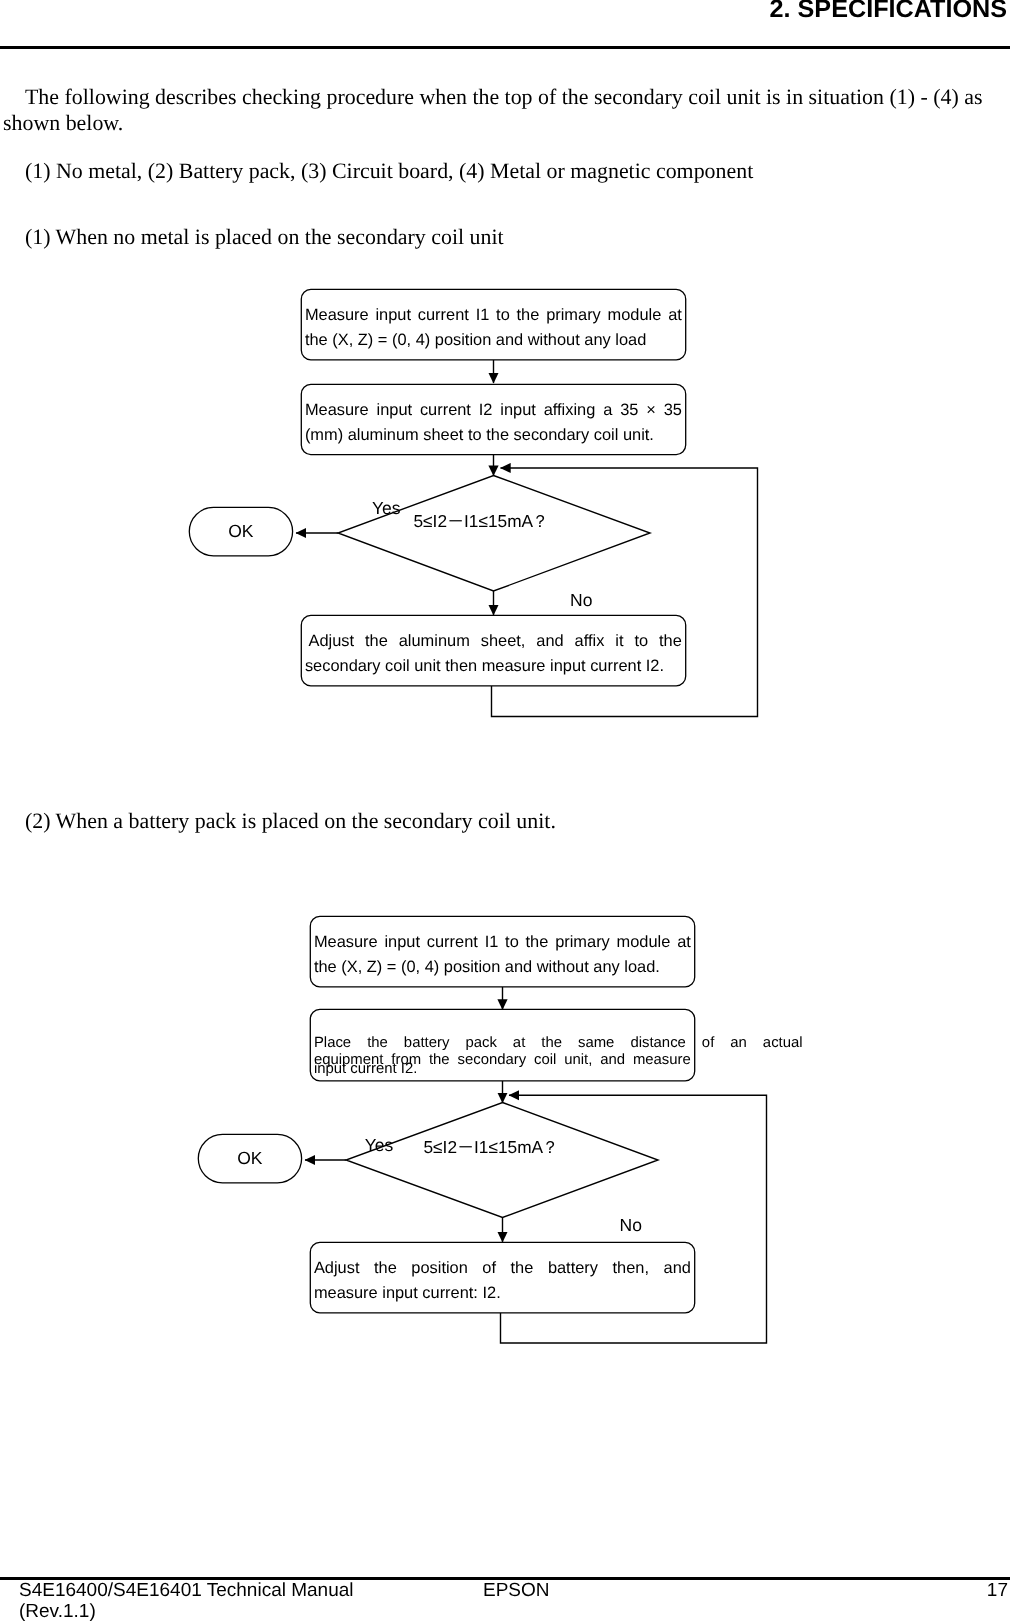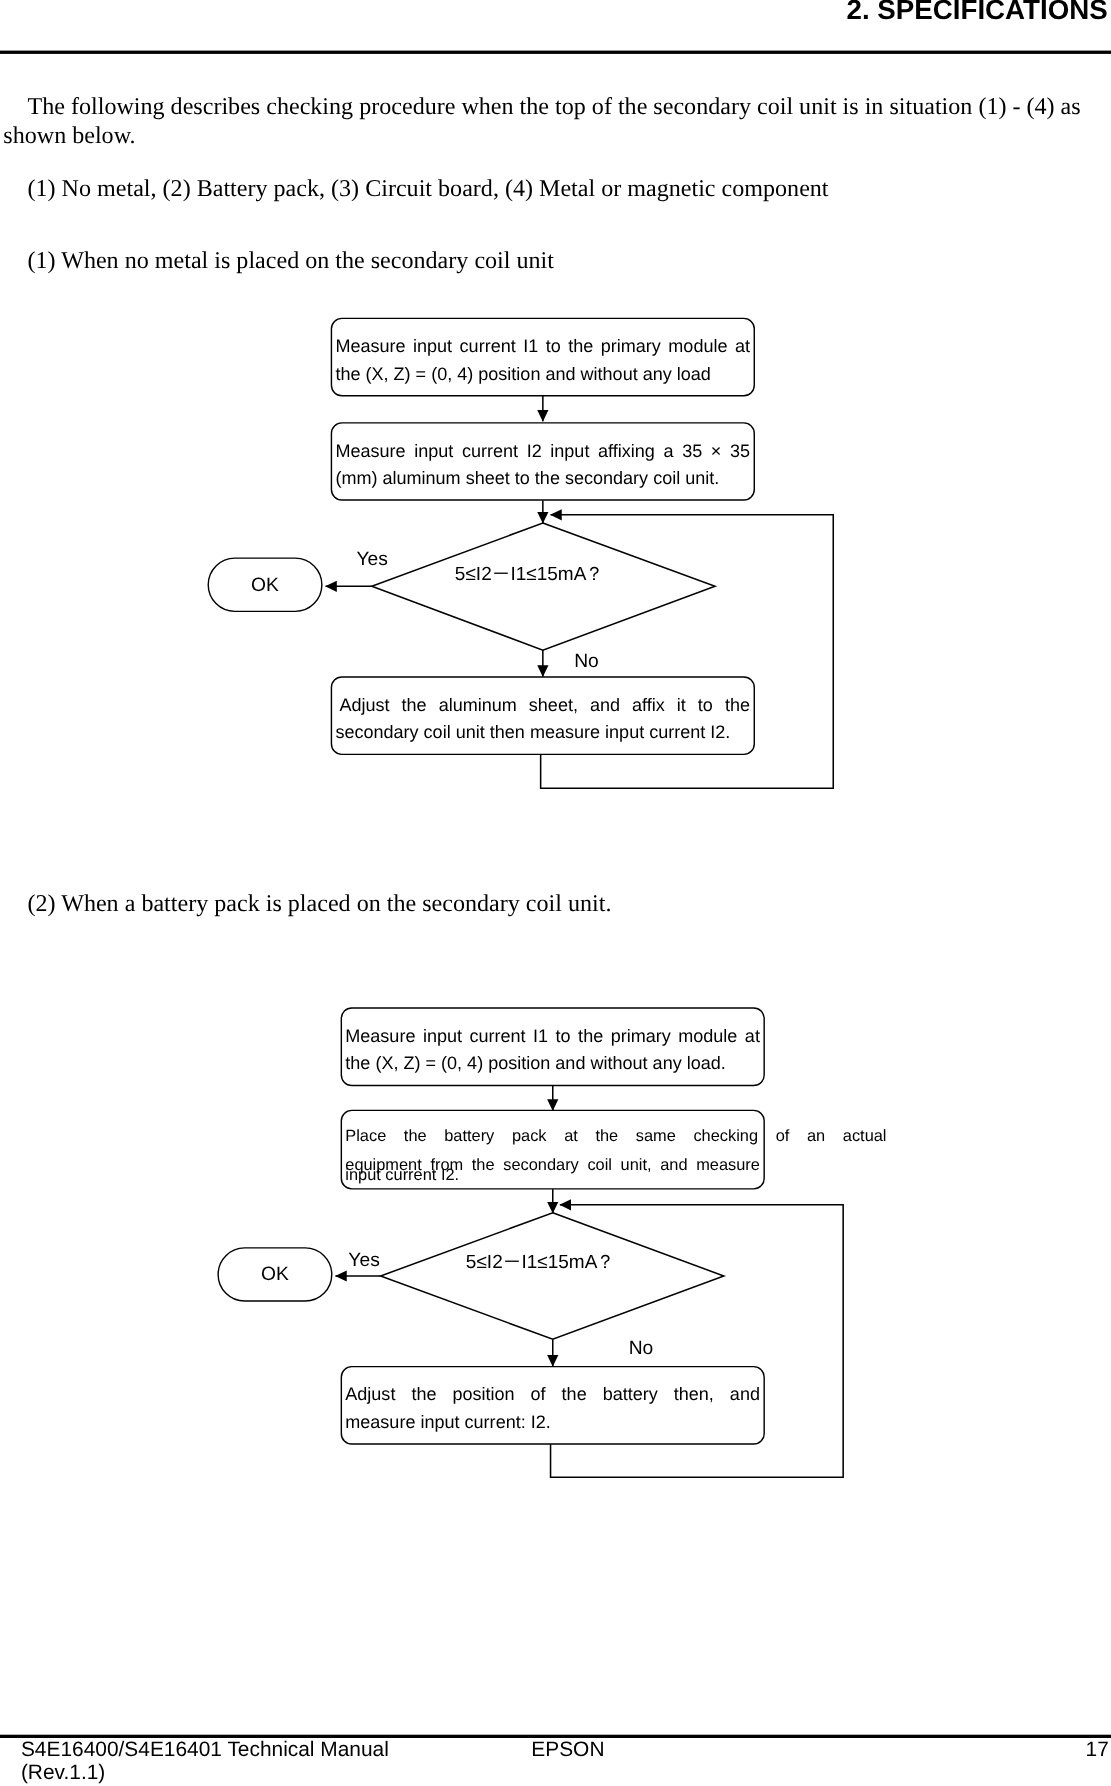--- a/index.html
+++ b/index.html
@@ -25,21 +25,21 @@
        font-family:"Liberation Sans",sans-serif;font-size:16.4px;line-height:19px;
        text-align:justify;}
   .box > .t{position:absolute;left:4px;right:4px;display:flex;
             justify-content:space-between;white-space:nowrap;}
   .box > .t.last{justify-content:flex-start;}
   .box > .t > span{white-space:pre;}
   .box > .t.last > span + span::before{content:" ";}
   .term{position:absolute;box-sizing:border-box;
         font-family:"Liberation Sans",sans-serif;font-size:17.5px;
         display:flex;align-items:center;justify-content:center;}
-  .lbl{position:absolute;font-family:"Liberation Sans",sans-serif;font-size:17.5px;white-space:nowrap;}
+  .lbl{position:absolute;font-family:"Liberation Sans",sans-serif;font-size:17.5px;white-space:nowrap;margin-left:48px;}
   .dtext{position:absolute;font-family:"Liberation Sans",sans-serif;font-size:17.3px;white-space:nowrap;}
   .dtext .dash{display:inline-block;width:17px;text-align:center;position:relative;top:-0.6px;}
   .dtext .qm{margin-left:-1.5px;}
 </style>
 </head>
 <body>
 
 <div class="page">
   <div id="hdr-title">2. SPECIFICATIONS</div>
   <div id="hdr-rule"></div>
@@ -193,29 +193,29 @@
           <span>(0,</span>
           <span>4)</span>
           <span>position</span>
           <span>and</span>
           <span>without</span>
           <span>any</span>
           <span>load.</span>
         </div>
     </div>
     <div class="box" id="f2b2" style="left:309.9px;top:1008.9px;width:385px;height:72px;font-size:14.9px;line-height:19.5px;">
-      <div class="t" style="top:15px;gap:16px;">
+      <div class="t" style="top:25px;gap:16px;">
           <span>Place</span>
           <span>the</span>
           <span>battery</span>
           <span>pack</span>
           <span>at</span>
           <span>the</span>
           <span>same</span>
-          <span>checking</span>
+          <span>distance</span>
           <span>of</span>
           <span>an</span>
           <span>actual</span>
         </div>
       <div class="t" style="top:29.5px;margin-top:13px;">
           <span>equipment</span>
           <span>from</span>
           <span>the</span>
           <span>secondary</span>
           <span>coil</span>

